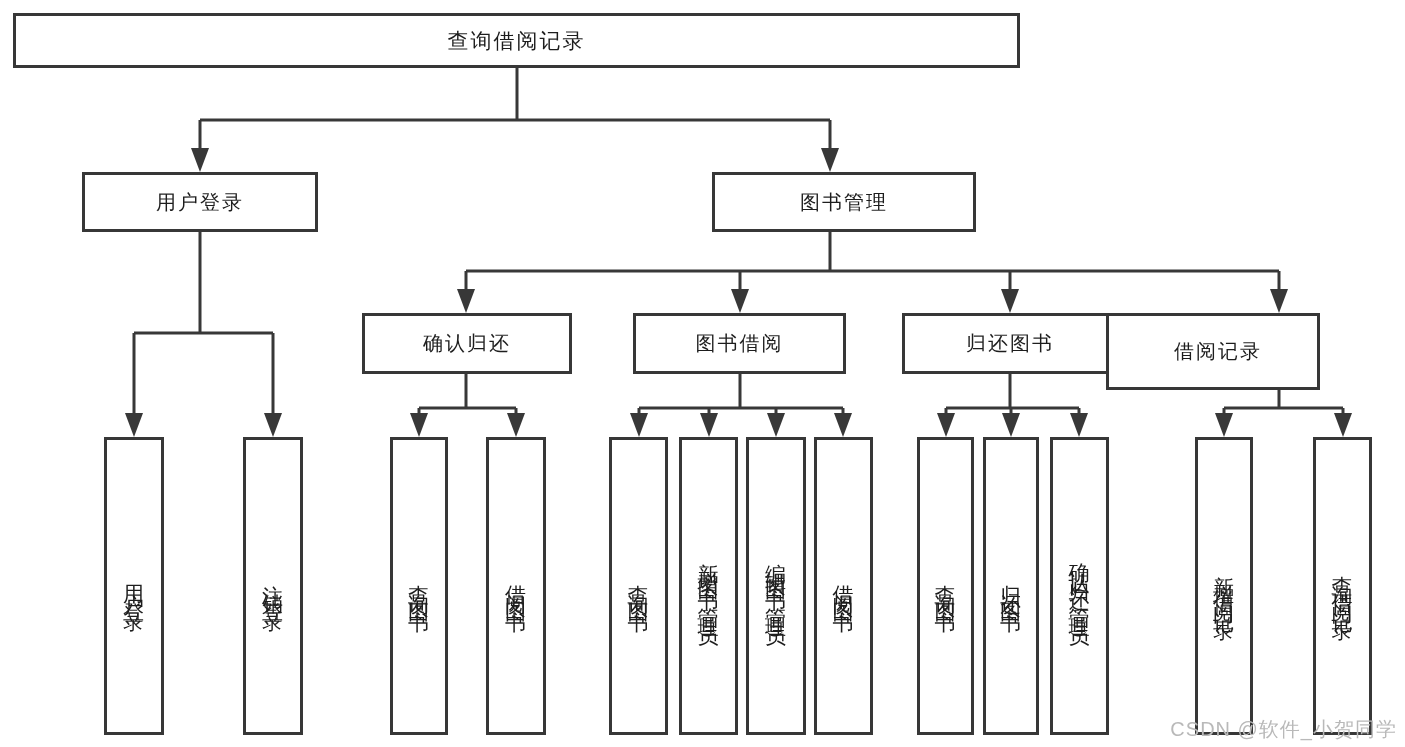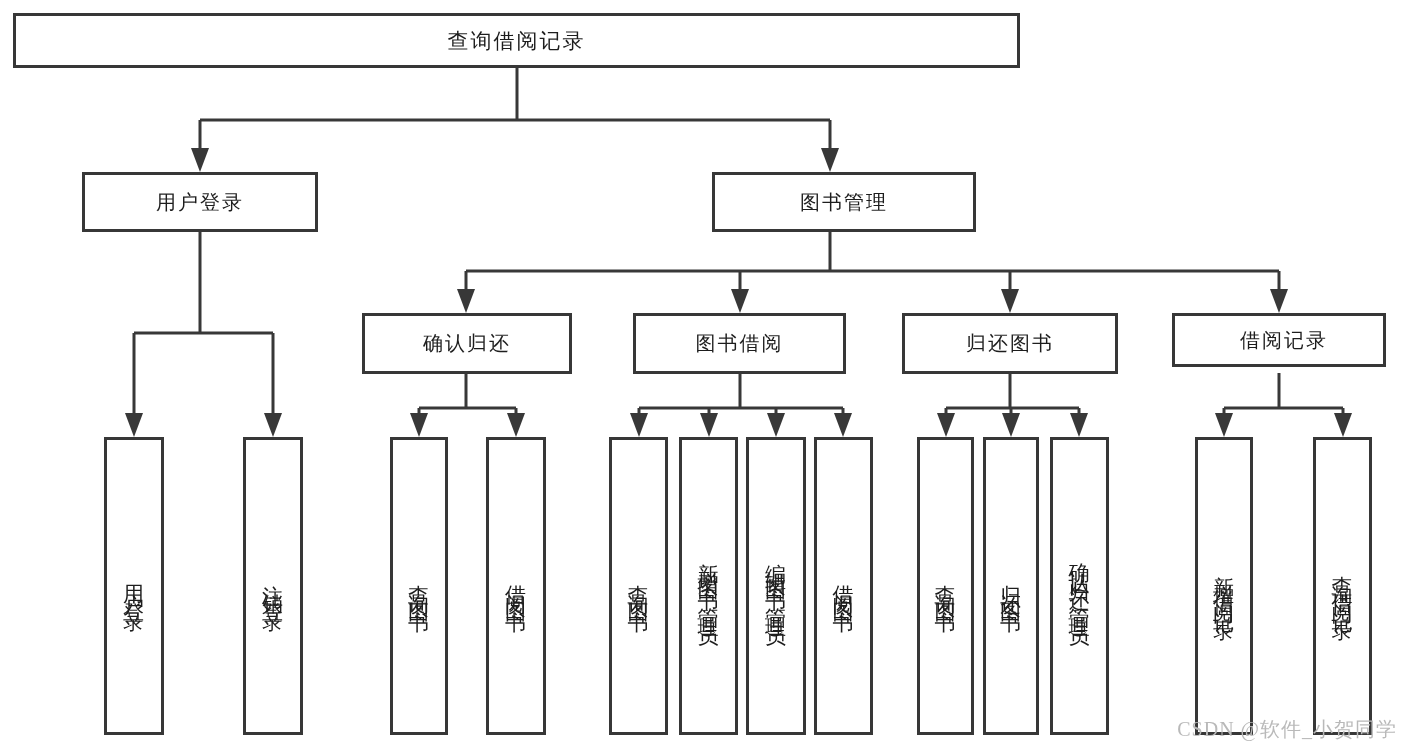--- a/index.html
+++ b/index.html
@@ -49,21 +49,20 @@
   }
   .watermark {
     position: absolute;
     right: 8px;
     bottom: 4px;
     font-size: 20px;
     color: #b9b9b9;
     letter-spacing: 1px;
     z-index: 5;
     pointer-events: none;
-    font-family: Liberation Serif, serif;
   }
 </style>
 </head>
 <body>
 
 <div class="stage">
 
   <svg class="connectors" viewBox="0 0 1405 747" xmlns="http://www.w3.org/2000/svg">
 
     <path d="M517 68 V120 M200 120 H830 M200 120 V150 M830 120 V150"></path>
@@ -113,21 +112,21 @@
 
   <div class="box" style="left:362px; top:313px; width:210px; height:61px;">
     <span>确认归还</span>
   </div>
   <div class="box" style="left:633px; top:313px; width:213px; height:61px;justify-content:center;">
     <span>图书借阅</span>
   </div>
   <div class="box" style="left:902px; top:313px; width:216px; height:61px;">
     <span>归还图书</span>
   </div>
-  <div class="box" style="left:1172px; top:313px; width:214px; height:54px;padding-left:10px;">
+  <div class="box" style="left:1106px; top:313px; width:214px; height:77px;padding-left:10px;">
     <span>借阅记录</span>
   </div>
 
   <div class="box vbox" style="left:104px; top:437px; width:60px; height:298px;">
     <span>用户登录</span>
   </div>
   <div class="box vbox" style="left:243px; top:437px; width:60px; height:298px;">
     <span>注销登录</span>
   </div>
 

